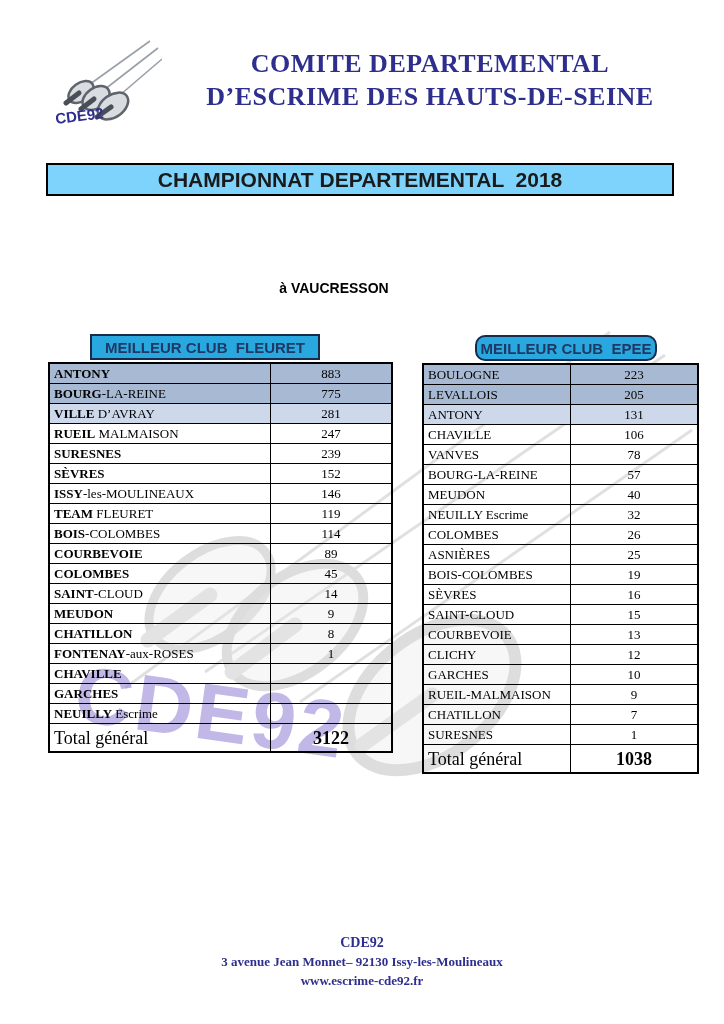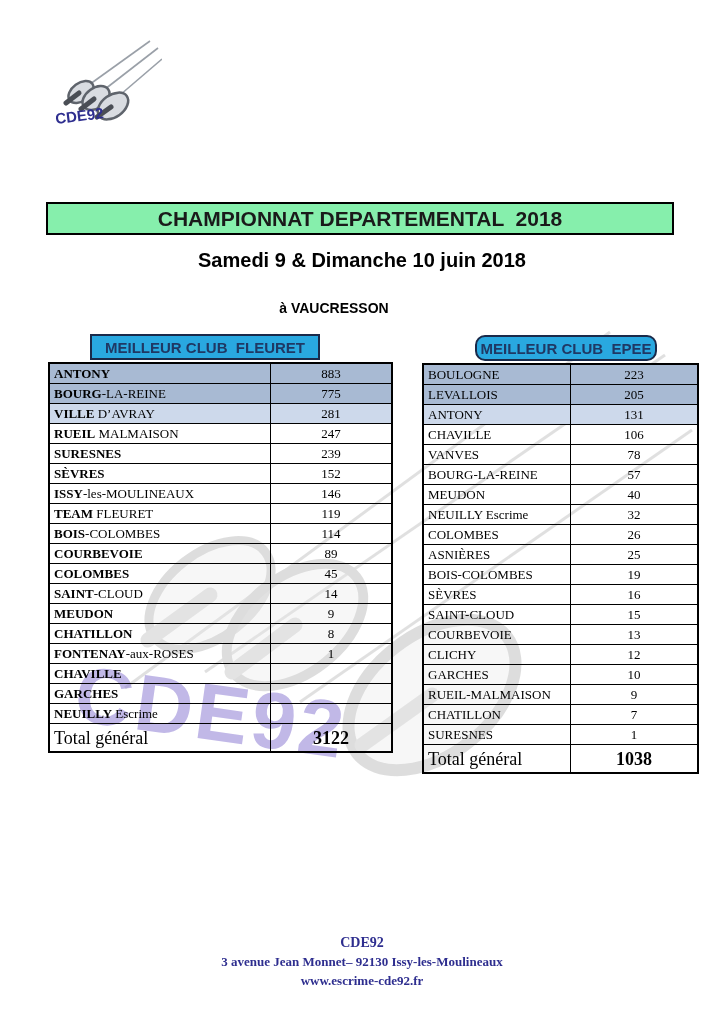--- a/index.html
+++ b/index.html
@@ -17,33 +17,33 @@
   }
   
   .logo{position:absolute;left:50px;top:33px;width:112px;height:98px;z-index:2;}
   .title{
     position:absolute;left:160px;top:48px;width:540px;text-align:center;z-index:2;
     font-family:"Liberation Serif",serif;font-weight:bold;font-size:26px;line-height:1.25;
     color:#2e2e8f;letter-spacing:.5px;
   }
   .banner{
     position:absolute;left:46px;top:163px;width:624px;height:29px;z-index:2;
-    background:#86efac;border:2px solid #000;
-    display:flex;align-items:center;justify-content:center;margin-top:39px;
+    background:#7dd3fc;border:2px solid #000;
+    display:flex;align-items:center;justify-content:center;
   }
   .banner span{
     font-family:"Liberation Sans",sans-serif;font-weight:bold;font-size:21px;color:#1a1a1a;white-space:pre;
   }
   .date{
     position:absolute;left:0;top:249px;width:724px;text-align:center;z-index:2;
     font-family:"Liberation Sans",sans-serif;font-weight:bold;font-size:20px;color:#000;
   }
   .location{
     position:absolute;left:0;top:280px;width:668px;text-align:center;z-index:2;
-    font-family:"Liberation Sans",sans-serif;font-weight:bold;font-size:14px;color:#000;margin-top:20px;
+    font-family:"Liberation Sans",sans-serif;font-weight:bold;font-size:14px;color:#000;
   }
   
   .thead{
     position:absolute;height:22px;z-index:2;background:#29a8e0;border:2px solid #1a2a4a;
     display:flex;align-items:center;justify-content:center;
     font-family:"Liberation Sans",sans-serif;font-weight:bold;font-size:15px;color:#1f3864;white-space:pre;
   }
   .fleuret-head{left:90px;top:334px;width:226px;}
   .epee-head{left:475px;top:335px;width:178px;border-radius:10px;}
   
@@ -114,26 +114,29 @@
       </g>
       <g stroke="#4a4e55" stroke-width="5" stroke-linecap="round">
         <line x1="29" y1="60" x2="16" y2="70"></line>
         <line x1="44" y1="66" x2="31" y2="76"></line>
         <line x1="61" y1="74" x2="47" y2="84"></line>
       </g>
       <text x="6" y="91" transform="rotate(-7 6 91)" font-family="Liberation Sans, sans-serif" font-size="15" font-weight="bold" fill="#2e2e8f">CDE92</text>
     </svg>
   </div>
 
+  <div class="title">
+    <div>COMITE DEPARTEMENTAL</div>
+    <div>D’ESCRIME DES HAUTS-DE-SEINE</div>
+  </div>
 
   <div class="banner">
     <span>CHAMPIONNAT DEPARTEMENTAL  2018</span>
   </div>
 
-  <div class="date">Samedi 9 &amp; Dimanche 10 juin 2018</div>
   <div class="location">à VAUCRESSON</div>
 
   <div class="thead fleuret-head">MEILLEUR CLUB  FLEURET</div>
   <table class="club-table fleuret">
     <tbody>
         <tr>
           <td class="club"><b>ANTONY</b></td>
           <td class="val">883</td>
         </tr>
         <tr>

